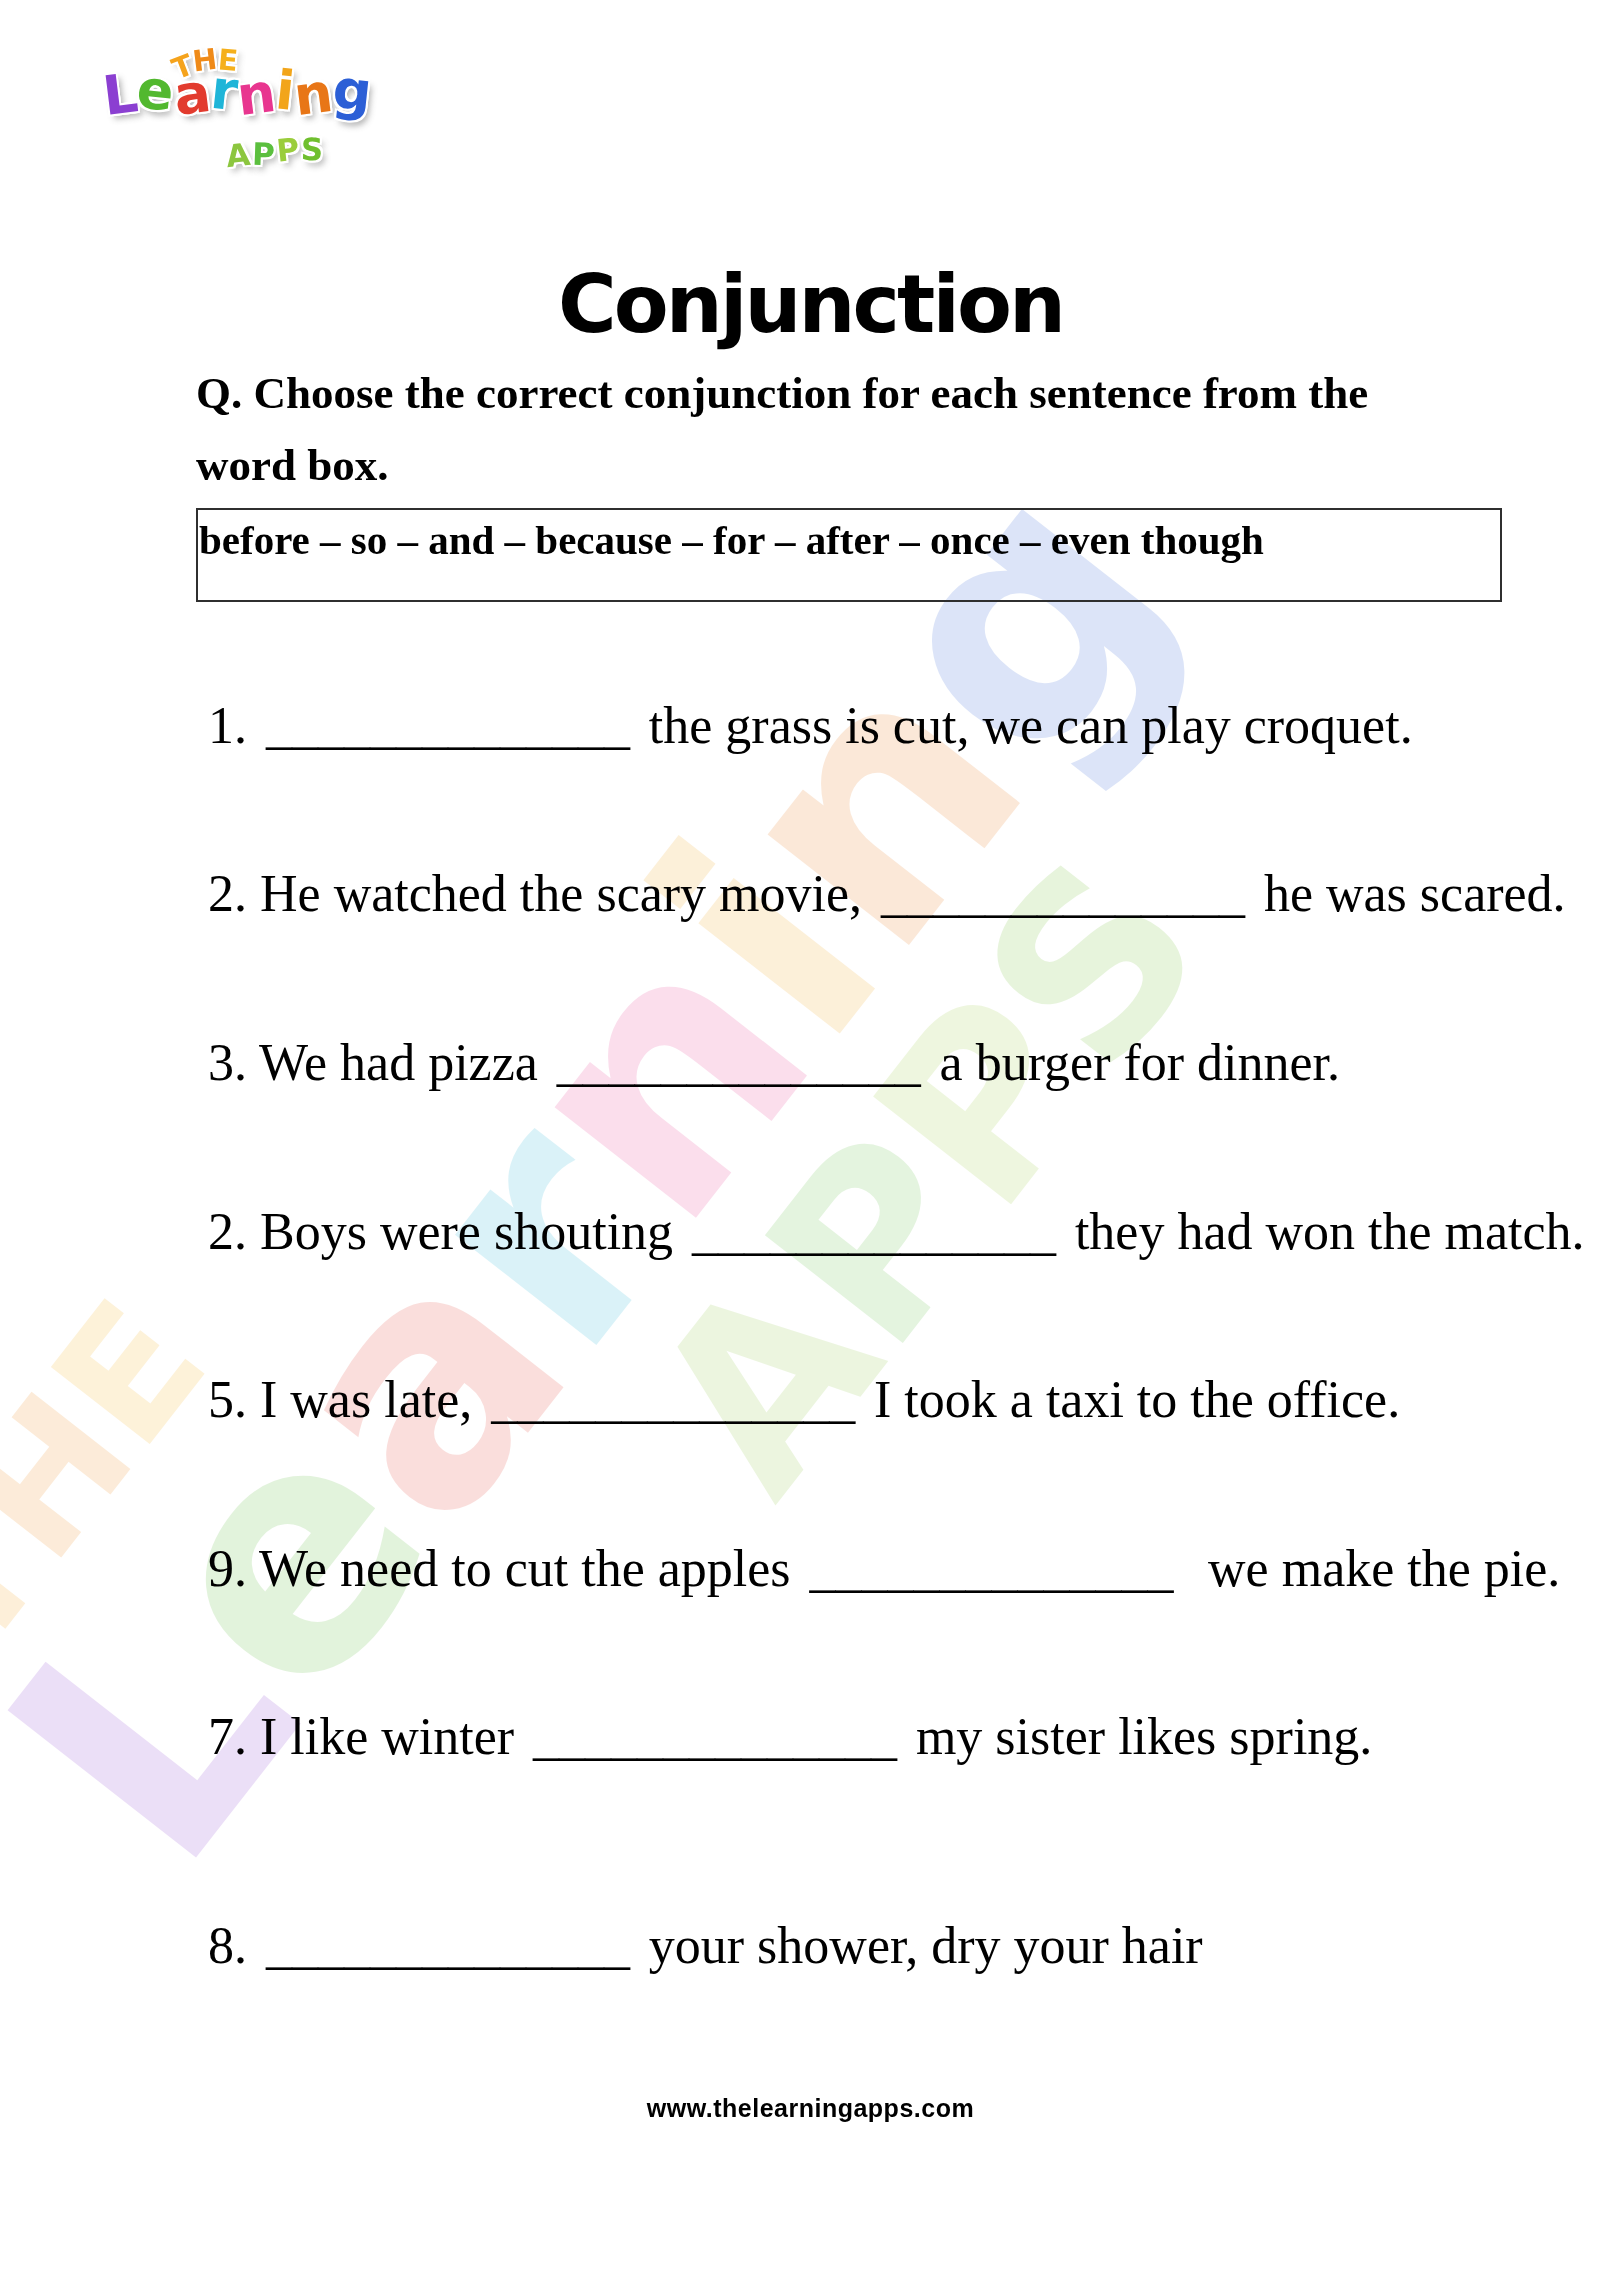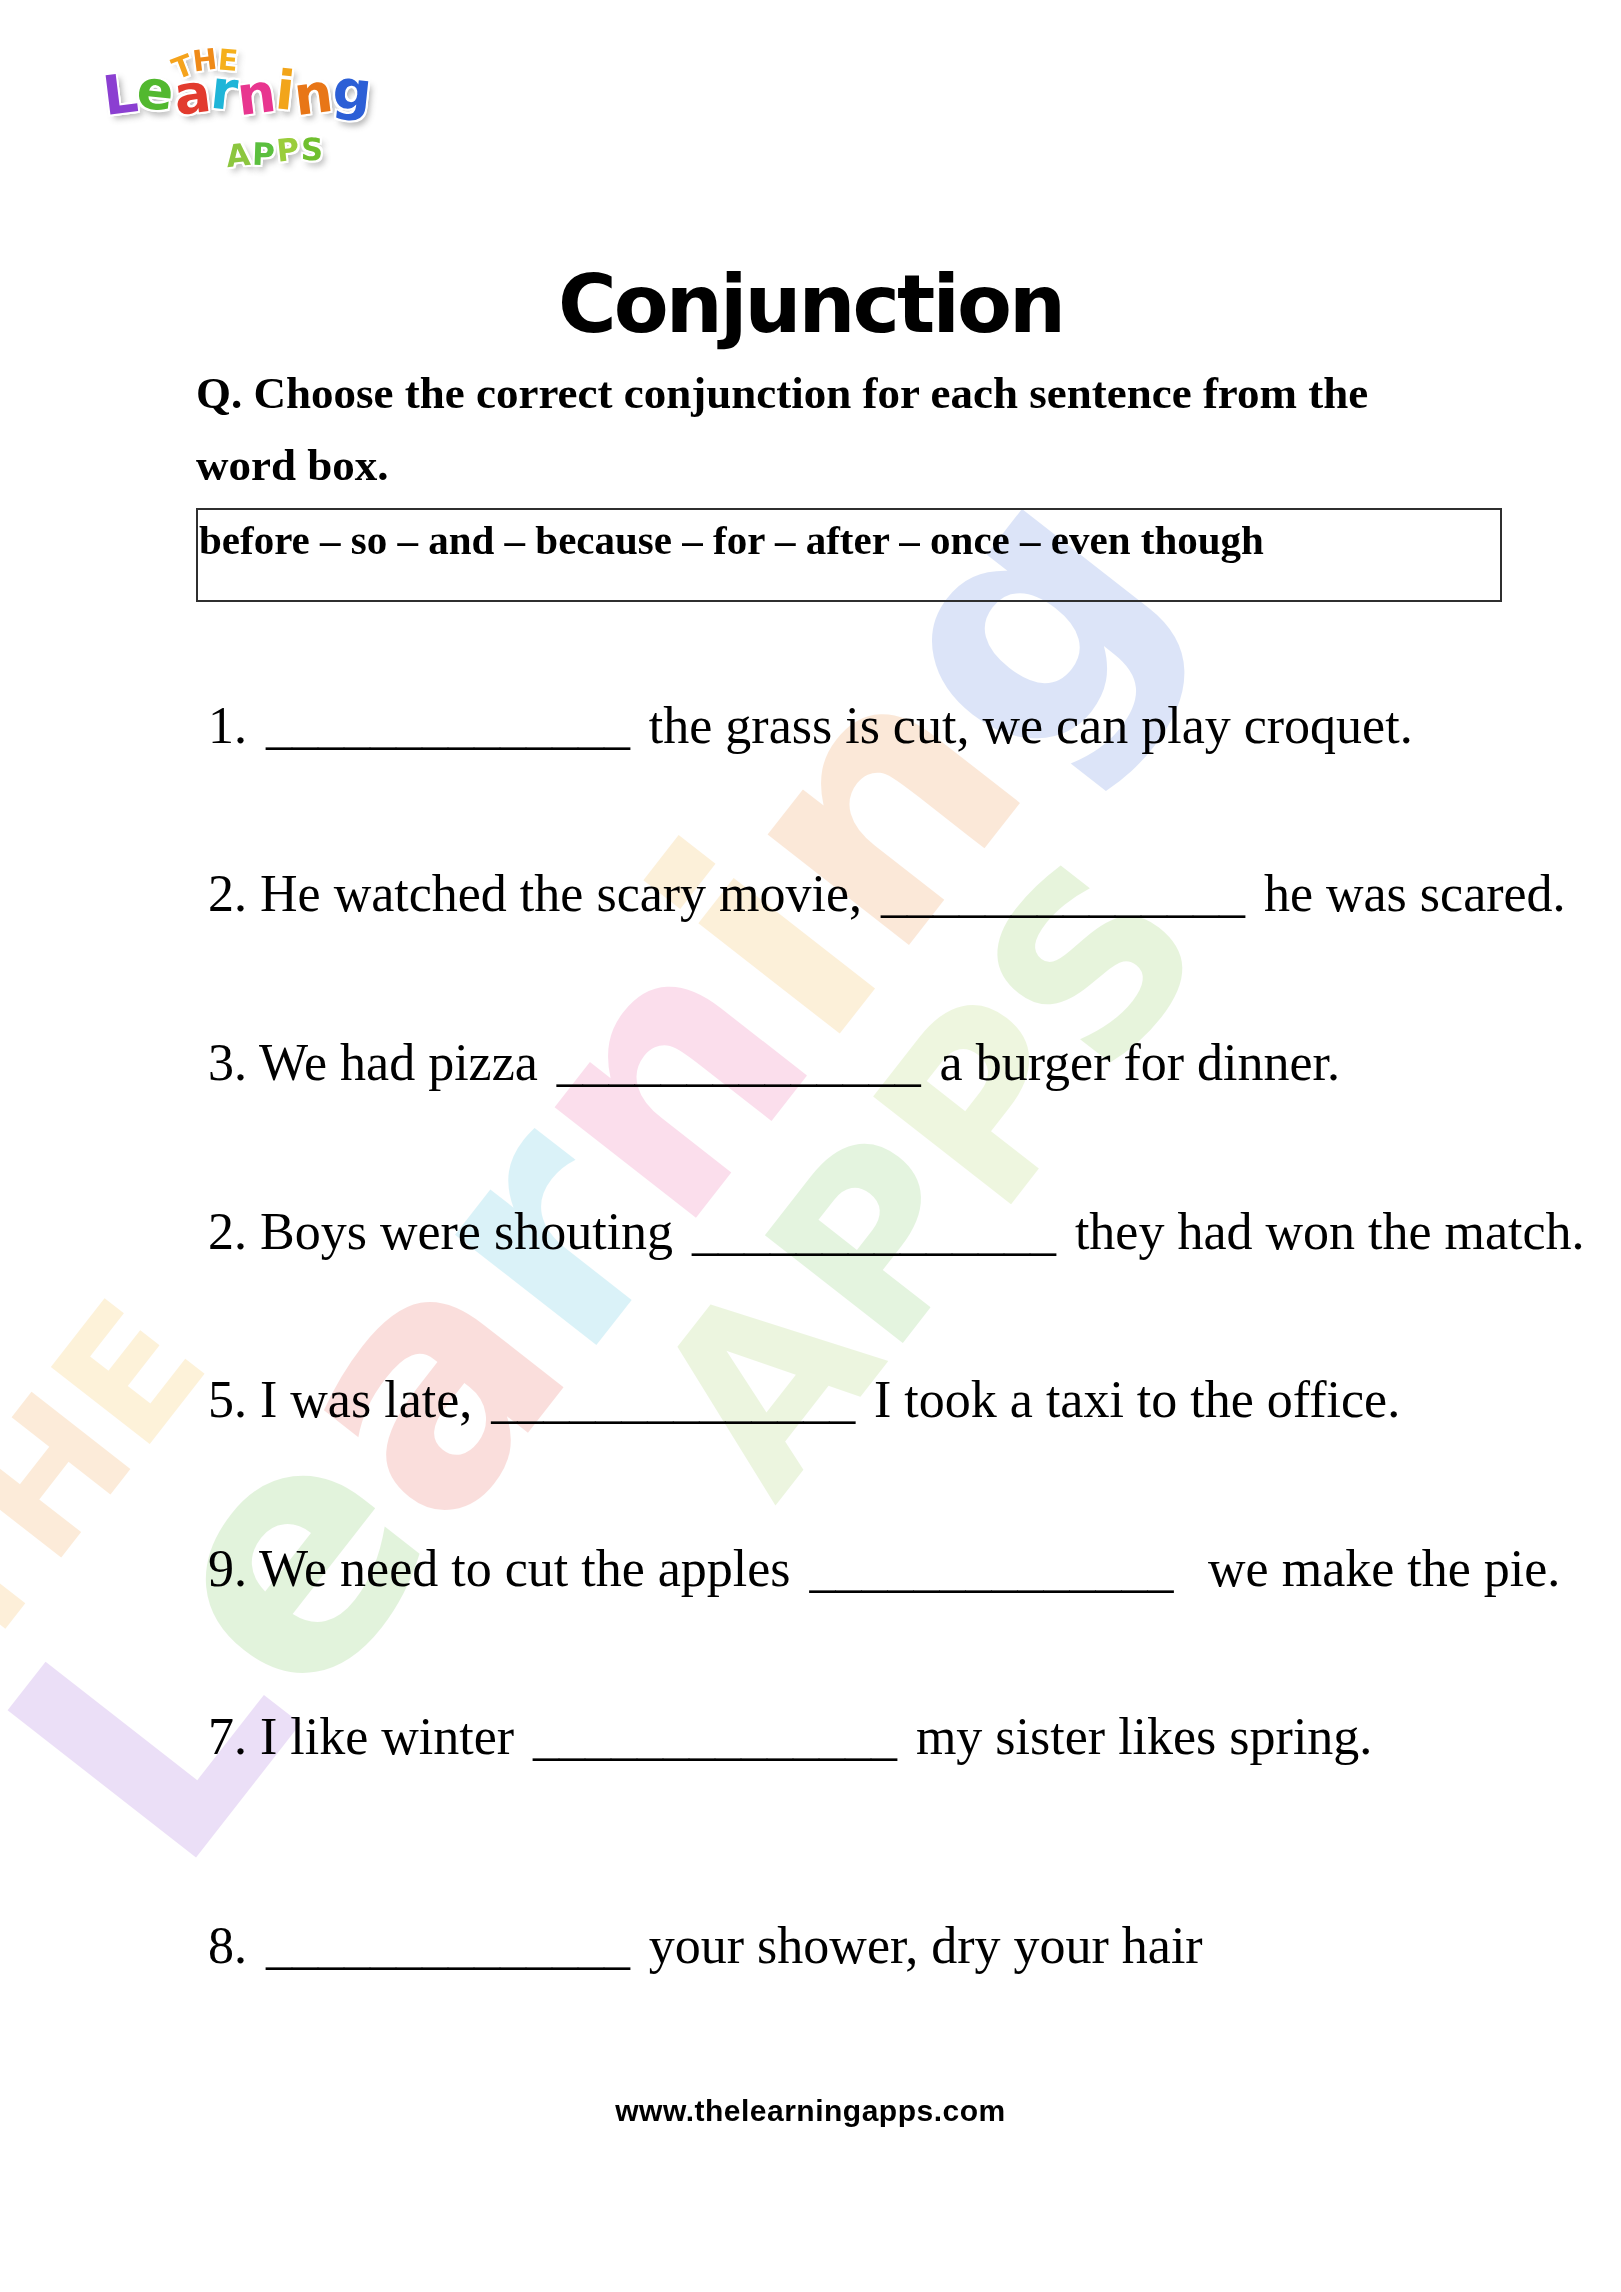--- a/index.html
+++ b/index.html
@@ -62,21 +62,21 @@
     font-size:52px;line-height:55px;z-index:2;white-space:nowrap;
   }
   .s1{top:698px;} .s2{top:866px;} .s3{top:1035px;} .s4{top:1204px;}
   .s5{top:1372px;} .s6{top:1541px;} .s7{top:1709px;} .s8{top:1878px;margin-top:40px;}
   .blank{letter-spacing:0px;margin:0 5.9px;}
   .s6 .blank{margin-right:21.6px;}
   
   .footer{
     position:absolute;left:0;right:0;top:2094px;text-align:center;
     font-family:"Liberation Sans",sans-serif;font-weight:bold;
-    font-size:30px;letter-spacing:0.5px;z-index:2;
+    font-size:25px;letter-spacing:0.5px;z-index:2;
   }
 </style>
 </head>
 <body>
 
 <div class="page">
 
   <div class="watermark" aria-hidden="true">
     <div class="wm-the">
       <span style="color: rgb(245, 163, 28);">T</span><span style="color: rgb(239, 138, 24);">H</span><span style="color: rgb(245, 176, 28);">E</span>

